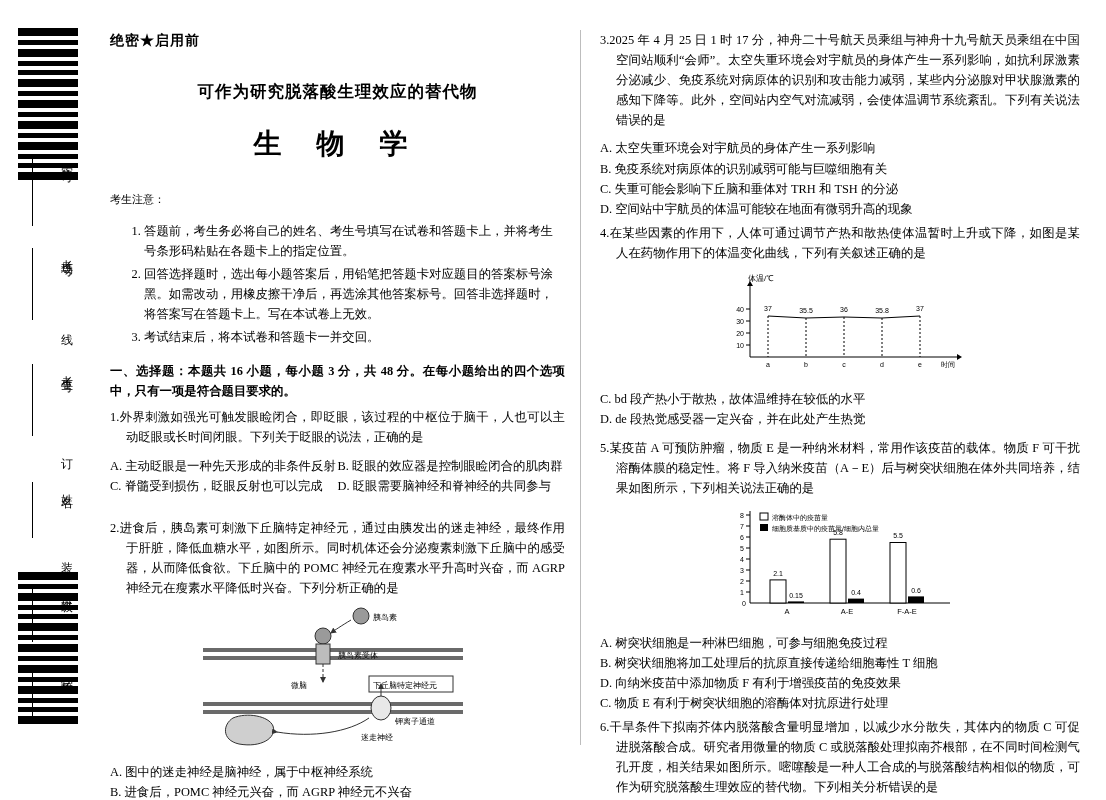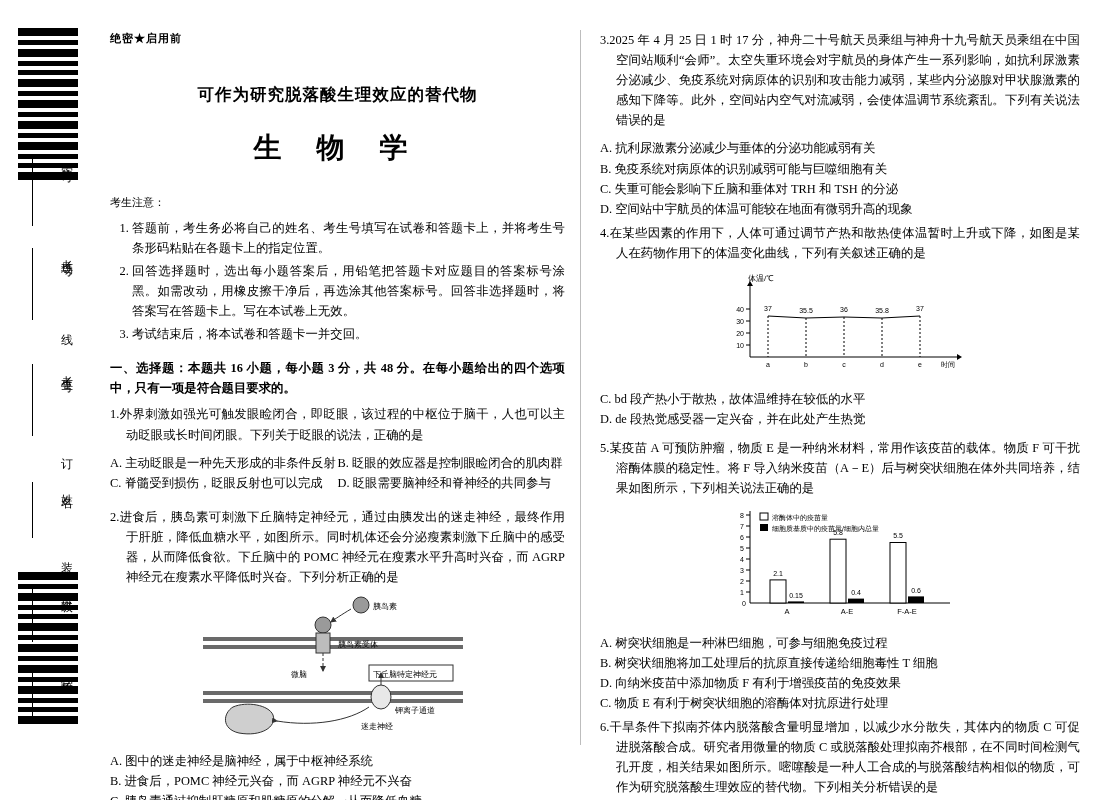--- a/index.html
+++ b/index.html
@@ -23,26 +23,26 @@
   }
   .vseal{position:absolute;left:52px;writing-mode:vertical-rl;font-size:12px;letter-spacing:2px;}
   .under{position:absolute;left:14px;width:1px;background:#000;}
 
   
   .col{position:absolute;top:30px;font-size:12.4px;line-height:1.62;}
   .colL{left:110px;width:455px;}
   .colR{left:600px;width:480px;}
   .divider{position:absolute;left:580px;top:30px;width:1px;height:715px;background:#bdbdbd;}
 
-  .secret{font-weight:bold;font-size:11px;letter-spacing:1px;margin-bottom:34px;}
+  .secret{font-weight:bold;font-size:14px;letter-spacing:1px;margin-bottom:26px;}
   .title1{text-align:center;font-size:16.5px;font-weight:bold;letter-spacing:1px;margin:4px 0 16px;}
   .title2{text-align:center;font-size:28px;font-weight:bold;letter-spacing:14px;margin:0 0 24px;}
   .notice-h{font-weight:normal;font-size:11px;margin:12px 0 6px;}
   .notice li{margin:0 0 3px;text-align:justify;}
-  ol.notice{margin:0;padding-left:22px;}
+  ol.notice{margin:12px;padding-left:22px;}
   .sec-h{font-weight:bold;margin:14px 0 6px;text-align:justify;}
   .q{margin:0 0 8px;text-align:justify;text-indent:0;}
   .q .qn{}
   .opts{margin:0;}
   .opt{text-align:justify;}
   .opt2{display:flex;}
   .opt2 span{width:50%;}
   .footer{position:absolute;bottom:16px;font-size:12px;width:100%;text-align:center;}
   .footerL{left:110px;width:455px;}
   .fig{margin:6px 0 6px;display:flex;justify-content:center;}
@@ -137,21 +137,21 @@
       <div class="opt2">
           <span>A. 主动眨眼是一种先天形成的非条件反射</span>
           <span>B. 眨眼的效应器是控制眼睑闭合的肌肉群</span>
         </div>
       <div class="opt2">
           <span>C. 脊髓受到损伤，眨眼反射也可以完成</span>
           <span>D. 眨眼需要脑神经和脊神经的共同参与</span>
         </div>
     </div>
 
-    <div class="q hang" style="margin-top:14px;">
+    <div class="q hang" style="margin-top:22px;">
       <span class="qn">2.</span><span>进食后，胰岛素可刺激下丘脑特定神经元，通过由胰发出的迷走神经，最终作用于肝脏，降低血糖水平，如图所示。同时机体还会分泌瘦素刺激下丘脑中的感受器，从而降低食欲。下丘脑中的 POMC 神经元在瘦素水平升高时兴奋，而 AGRP 神经元在瘦素水平降低时兴奋。下列分析正确的是</span>
     </div>
 
     <div class="fig">
       <svg width="330" height="150" viewBox="0 0 330 150">
 
         <circle cx="188" cy="10" r="8" fill="#9a9a9a" stroke="#333"></circle>
         <circle cx="150" cy="30" r="8" fill="#9a9a9a" stroke="#333"></circle>
         <path d="M178 14 C 168 20, 162 24, 158 27" stroke="#333" fill="none" marker-end="url(#ar)"></path>
         <defs>
@@ -192,21 +192,21 @@
 
     <div class="footer footerL" style="left:0;">生物学试题   第 1 页（共 8 页）</div>
   </div>
 
   <div class="col colR">
 
     <div class="q hang">
       <span class="qn">3.</span><span>2025 年 4 月 25 日 1 时 17 分，神舟二十号航天员乘组与神舟十九号航天员乘组在中国空间站顺利“会师”。太空失重环境会对宇航员的身体产生一系列影响，如抗利尿激素分泌减少、免疫系统对病原体的识别和攻击能力减弱，某些内分泌腺对甲状腺激素的感知下降等。此外，空间站内空气对流减弱，会使体温调节系统紊乱。下列有关说法错误的是</span>
     </div>
     <div class="opts">
-      <div class="opt">A. 抗利尿激素分泌减少与垂体的分泌功能减弱有关</div>
+      <div class="opt">A. 太空失重环境会对宇航员的身体产生一系列影响</div>
       <div class="opt">B. 免疫系统对病原体的识别减弱可能与巨噬细胞有关</div>
       <div class="opt">C. 失重可能会影响下丘脑和垂体对 TRH 和 TSH 的分泌</div>
       <div class="opt">D. 空间站中宇航员的体温可能较在地面有微弱升高的现象</div>
     </div>
 
     <div class="q hang" style="margin-top:4px;">
       <span class="qn">4.</span><span>在某些因素的作用下，人体可通过调节产热和散热使体温暂时上升或下降，如图是某人在药物作用下的体温变化曲线，下列有关叙述正确的是</span>
     </div>
 
     <div class="fig">

